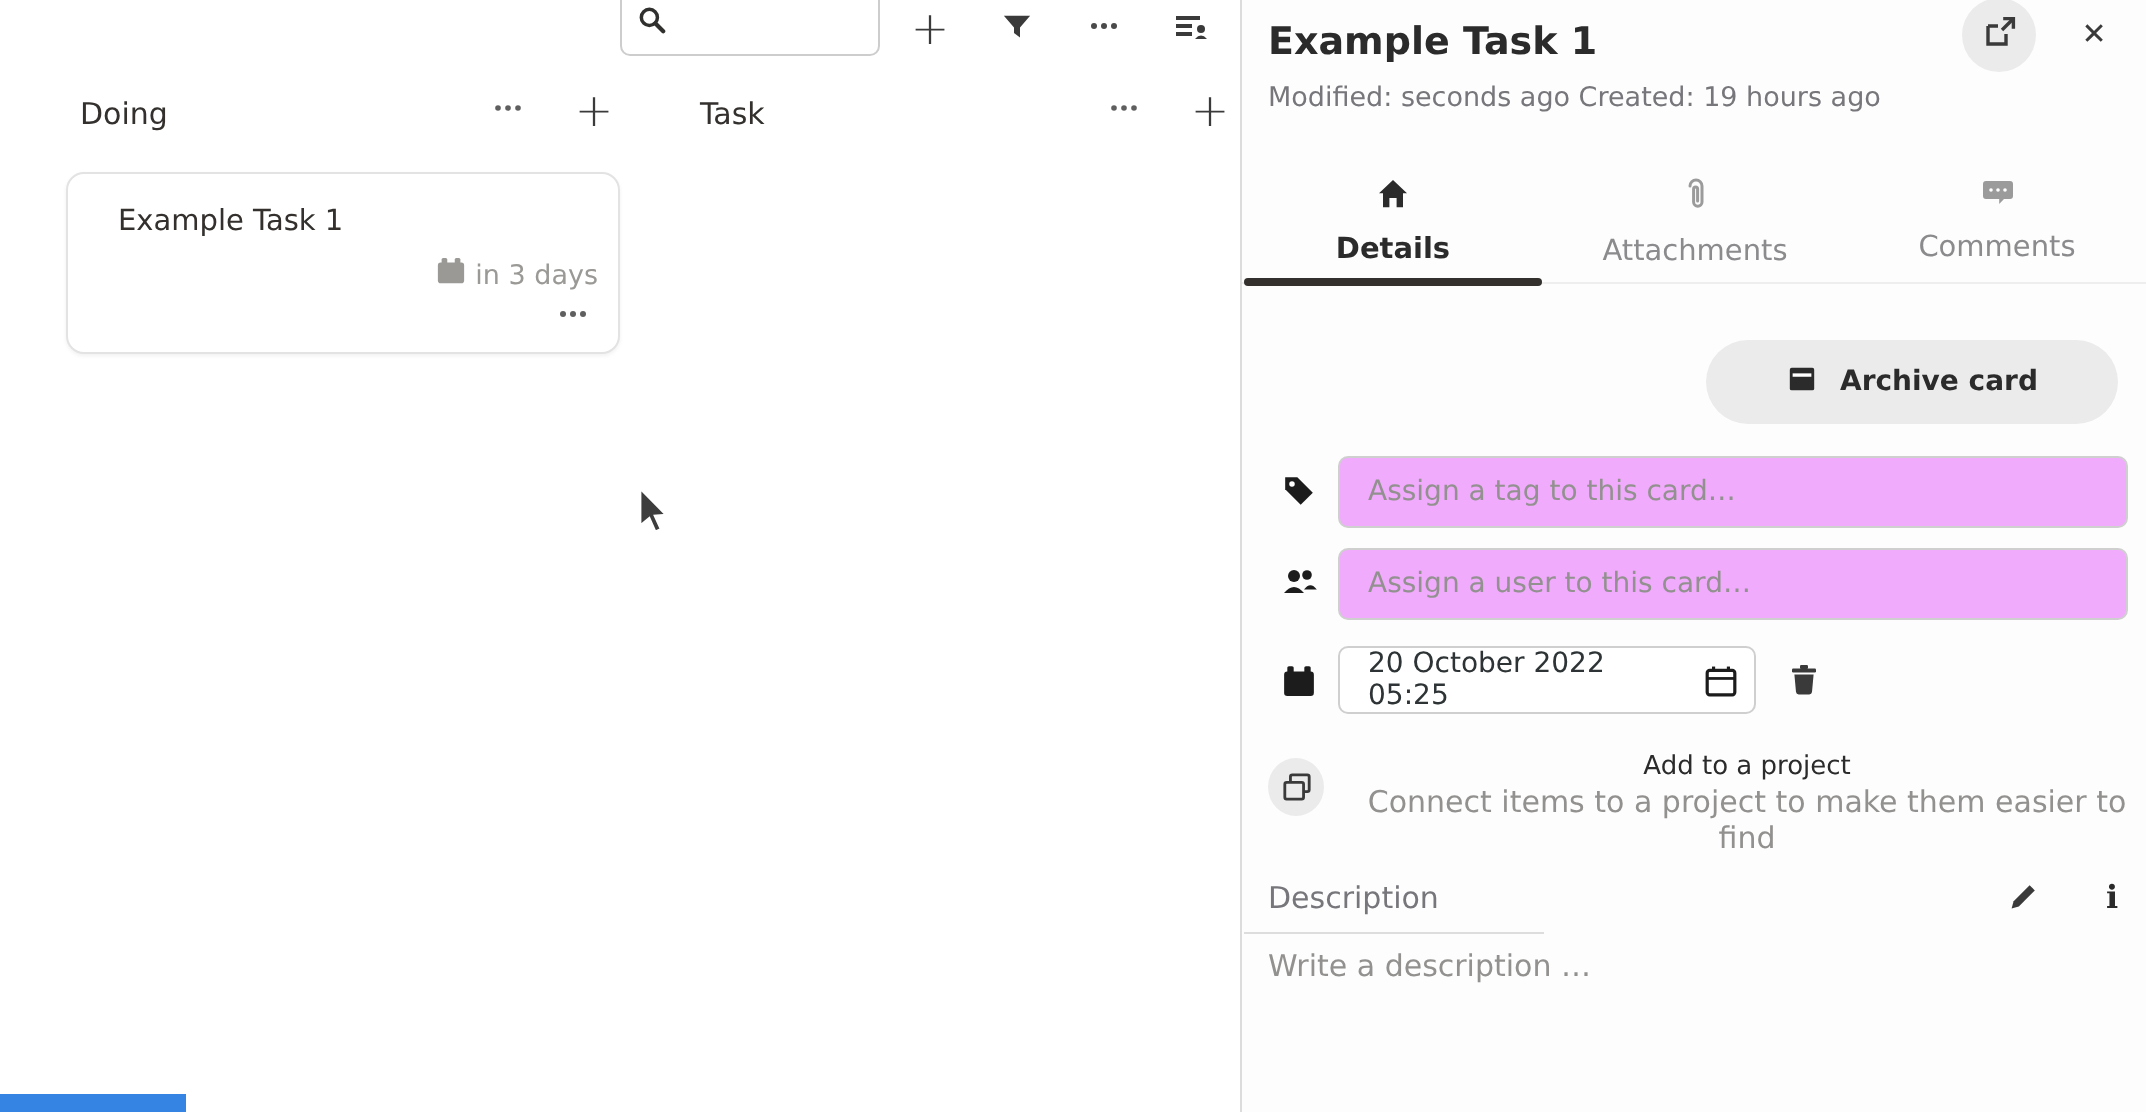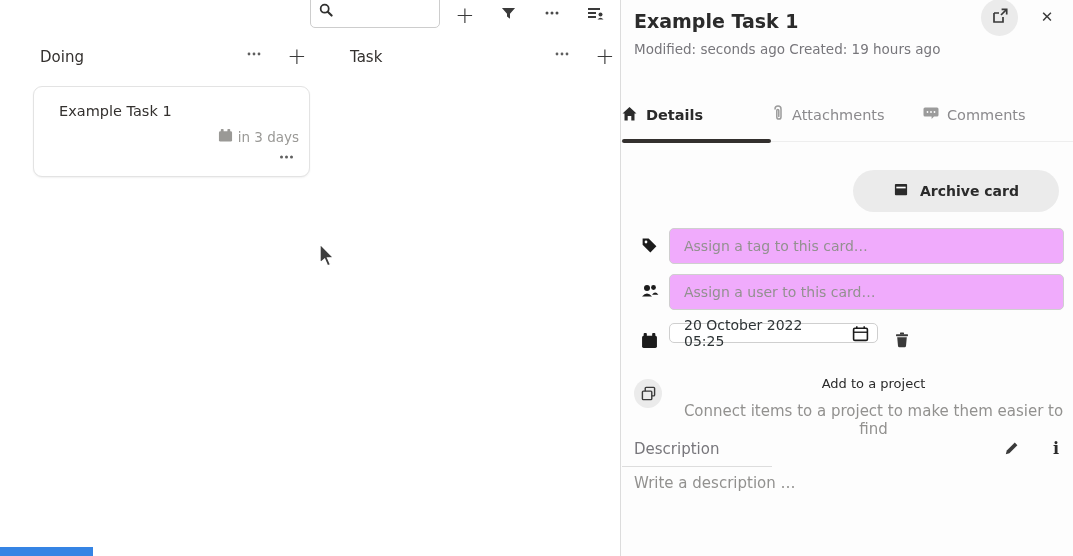--- a/index.html
+++ b/index.html
@@ -31,46 +31,46 @@
   
   #panel { position:absolute; left:620px; top:0; width:453px; height:556px; background:#fdfdfd; border-left:1px solid #dcdcdc; }
   .panel-title { position:absolute; left:13px; top:10px; font-size:19px; font-weight:bold; color:#2b2b2b; }
   .panel-meta  { position:absolute; left:13px; top:41px; font-size:13.5px; color:#77767b; }
   .circle-btn { position:absolute; left:360px; top:-1px; width:37px; height:37px; border-radius:50%; background:#ebebeb;
     display:flex; align-items:center; justify-content:center; cursor:pointer; }
   .close-btn { position:absolute; left:413px; top:4px; width:26px; height:26px; display:flex; align-items:center; justify-content:center;
     font-size:15px; color:#3a3a3a; cursor:pointer; }
 
   .tabs { position:absolute; left:0px; top:80px; width:453px; height:62px; display:flex; border-bottom:1px solid #eeeeee; }
-  .tab { width:151px; display:flex; align-items:center; justify-content:flex-start; padding-top:9px; gap:8px;
+  .tab { width:151px; display:flex; flex-direction:column; align-items:center; justify-content:flex-start; padding-top:9px; gap:8px;
     position:relative; cursor:pointer; color:#8b8a8d; font-size:14.5px; }
   .tab.active { color:#2b2b2b; font-weight:bold; }
   .tab.active::after { content:""; position:absolute; left:1px; right:1px; bottom:-2px; height:4px; background:#33302e; border-radius:2px; }
 
   .pill-btn { position:absolute; top:170px; height:42px; border-radius:21px; background:#ebebeb; border:none;
     display:flex; align-items:center; justify-content:center; gap:11px; font-size:14px; font-weight:bold; color:#2b2b2b;
     font-family:inherit; cursor:pointer; }
   #btn-done { left:17px; width:205px; }
   #btn-archive { left:232px; width:206px; }
 
   .row-icon { position:absolute; left:20px; width:17px; height:17px; }
   .assign-input { position:absolute; left:48px; width:395px; height:36px; border:1px solid #cfcfcf; border-radius:5px;
     background:#f0abfc; font-size:14px; color:#2e3436; padding:0 14px; outline:none; font-family:inherit; }
   .assign-input::placeholder { color:#92918f; opacity:1; }
 
-  .date-field { position:absolute; left:48px; top:323px; width:209px; height:20px; border:1px solid #cfcfcf; border-radius:5px;
+  .date-field { position:absolute; left:48px; top:323px; width:209px; height:34px; border:1px solid #cfcfcf; border-radius:5px;
     background:#fff; display:flex; align-items:center; }
   .date-text { flex:1; padding-left:14px; font-size:14px; color:#2e3436; }
   .date-cal-btn { width:34px; height:100%; display:flex; align-items:center; justify-content:center; cursor:pointer; }
   .trash-btn { position:absolute; left:268px; top:328px; width:26px; height:26px; display:flex; align-items:center; justify-content:center; cursor:pointer; }
 
   .project-row { position:absolute; left:13px; top:376px; display:flex; gap:12px; cursor:pointer;text-align:center; }
   .project-circle { width:29px; height:29px; border-radius:50%; background:#ebebeb; display:flex; align-items:center; justify-content:center; margin-top:3px; }
   .project-title { font-size:13px; color:#2b2b2b; }
-  .project-sub { font-size:15px; color:#92918f; margin-top:11px; }
+  .project-sub { font-size:15px; color:#92918f; margin-top:1px; }
 
   .desc-header { position:absolute; left:1px; top:440px; width:150px; border-bottom:1px solid #dddddd; padding:0 0 8px 12px;
     font-size:15px; color:#77767b; }
   .desc-tools { position:absolute; left:380px; top:437px; display:flex; gap:22px; align-items:center; }
   .icon-btn { width:22px; height:22px; display:flex; align-items:center; justify-content:center; cursor:pointer; }
   .info-glyph { font-family:"DejaVu Serif","Liberation Serif",serif; font-weight:bold; font-size:16px; color:#2b2b2b; }
   .desc-placeholder { position:absolute; left:13px; top:474px; font-size:15px; color:#92918f; }
 
   #cursor { position:absolute; left:317px; top:242px; pointer-events:none; }
 </style>

